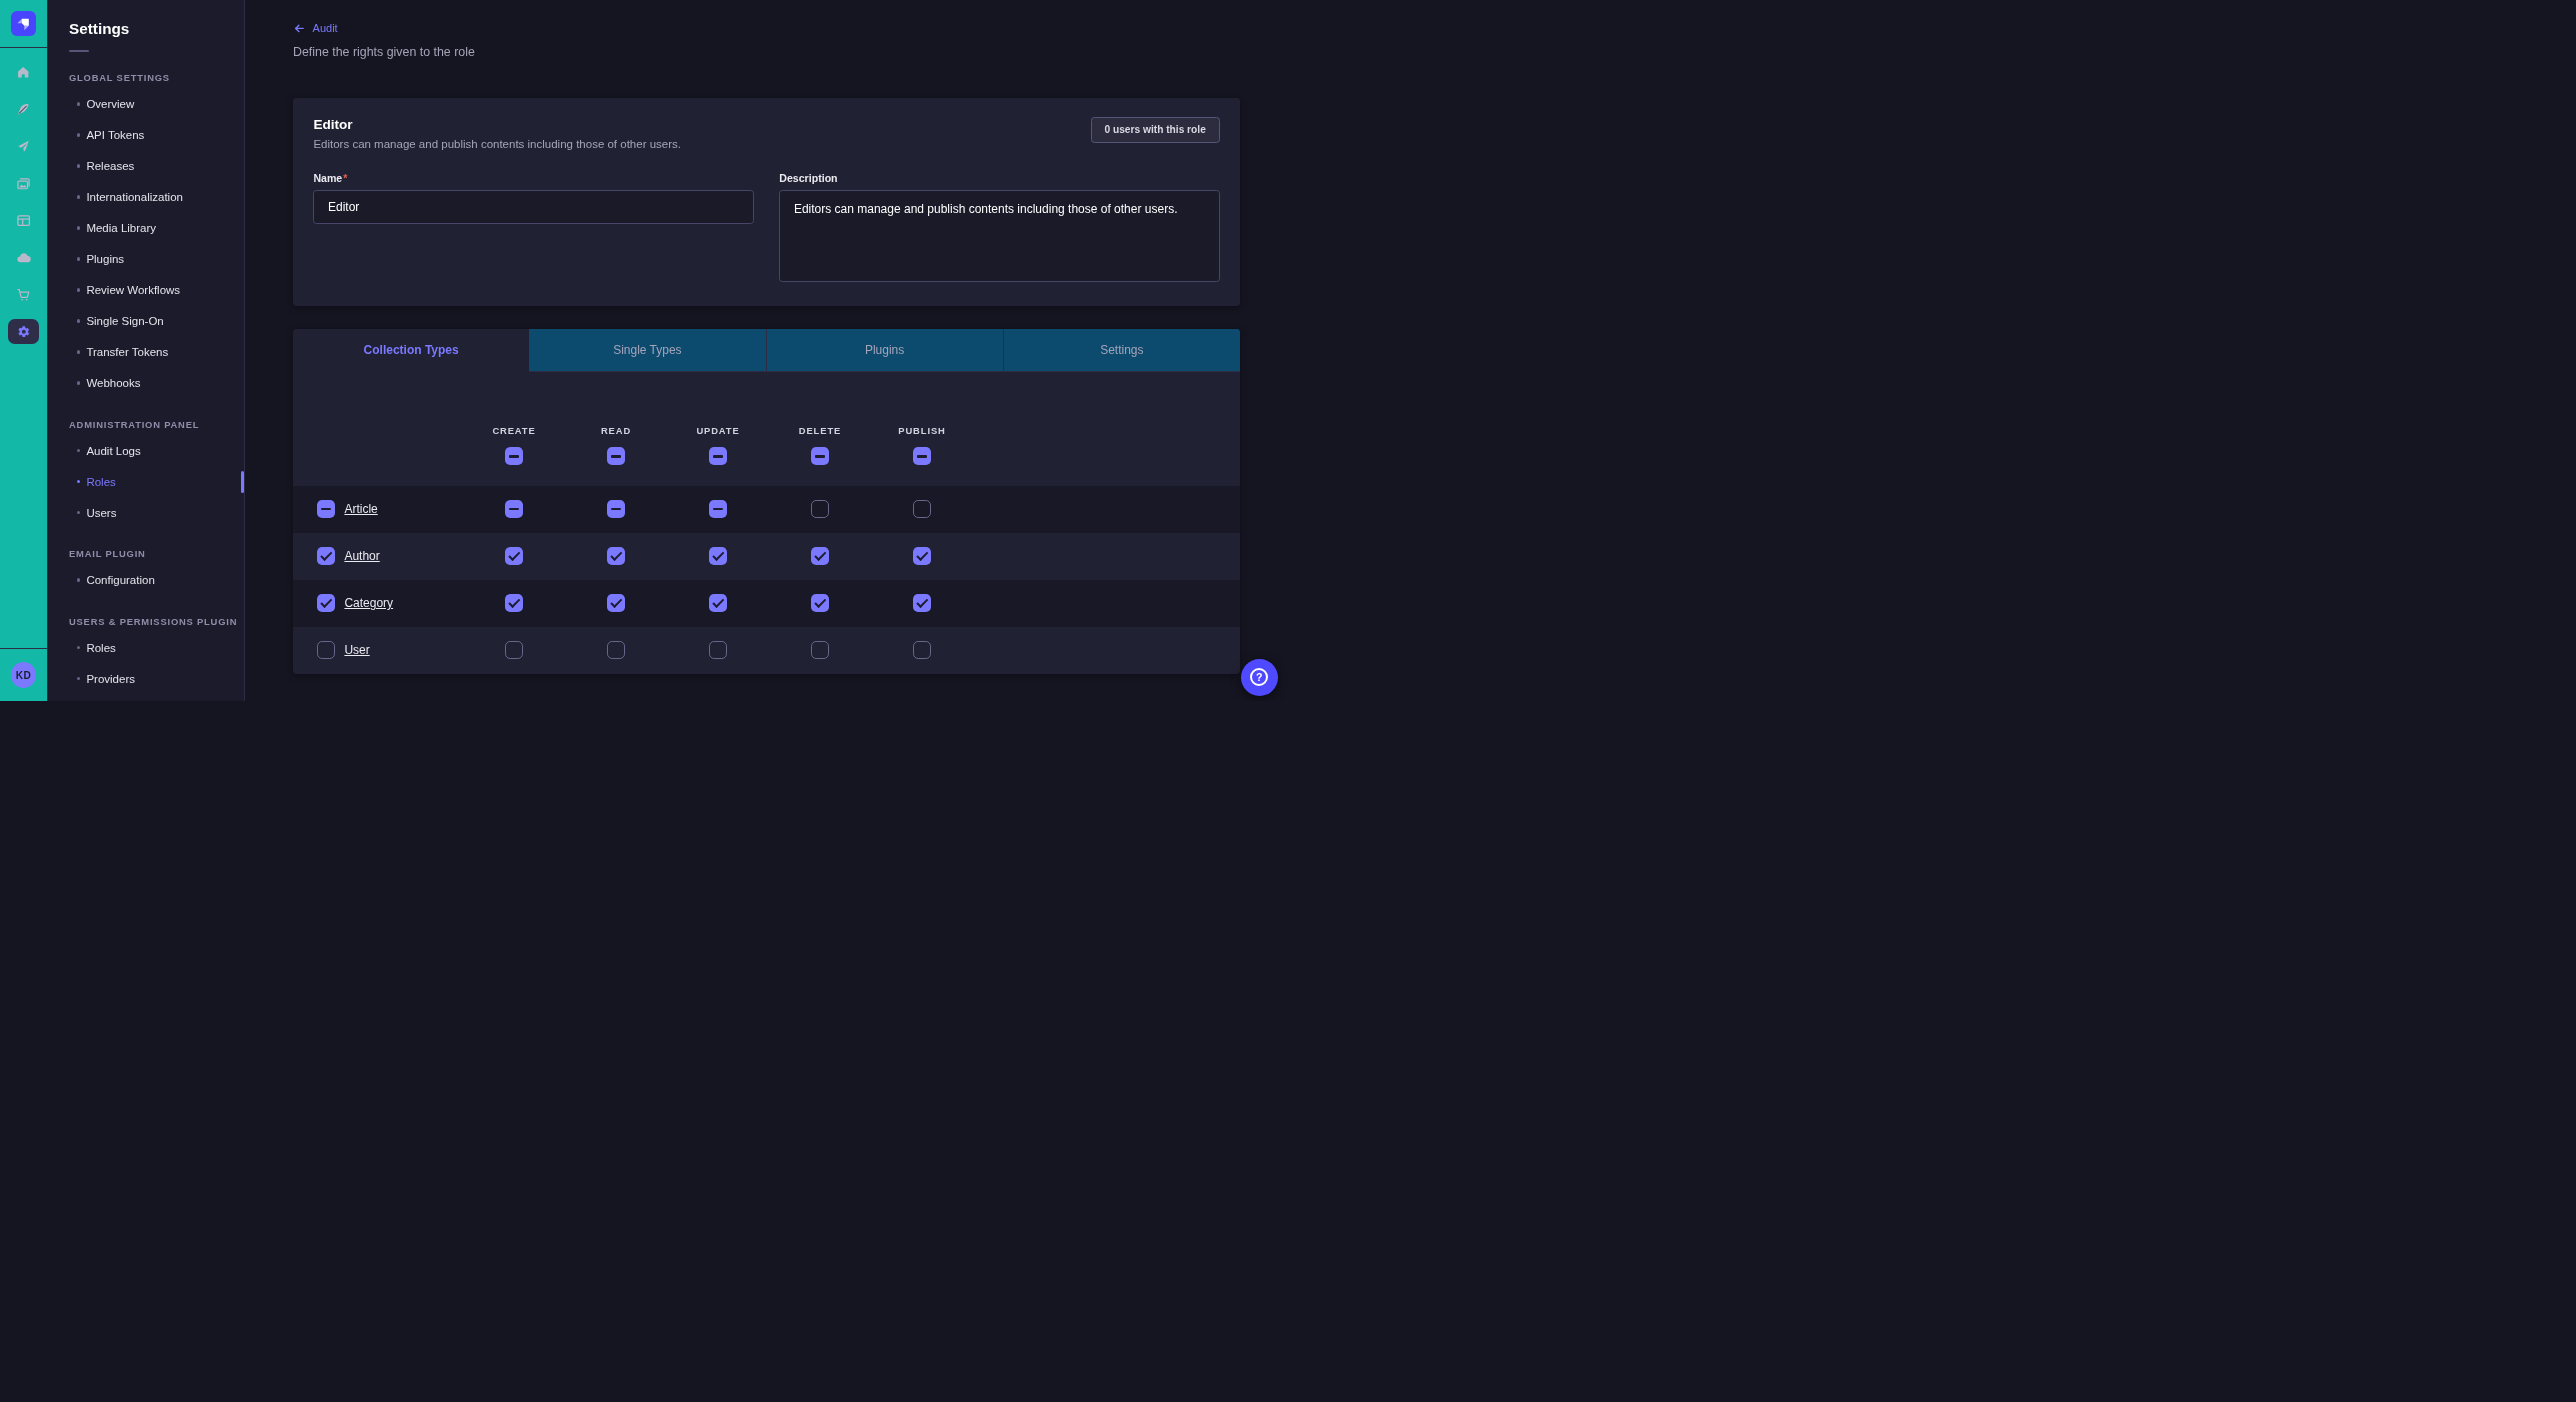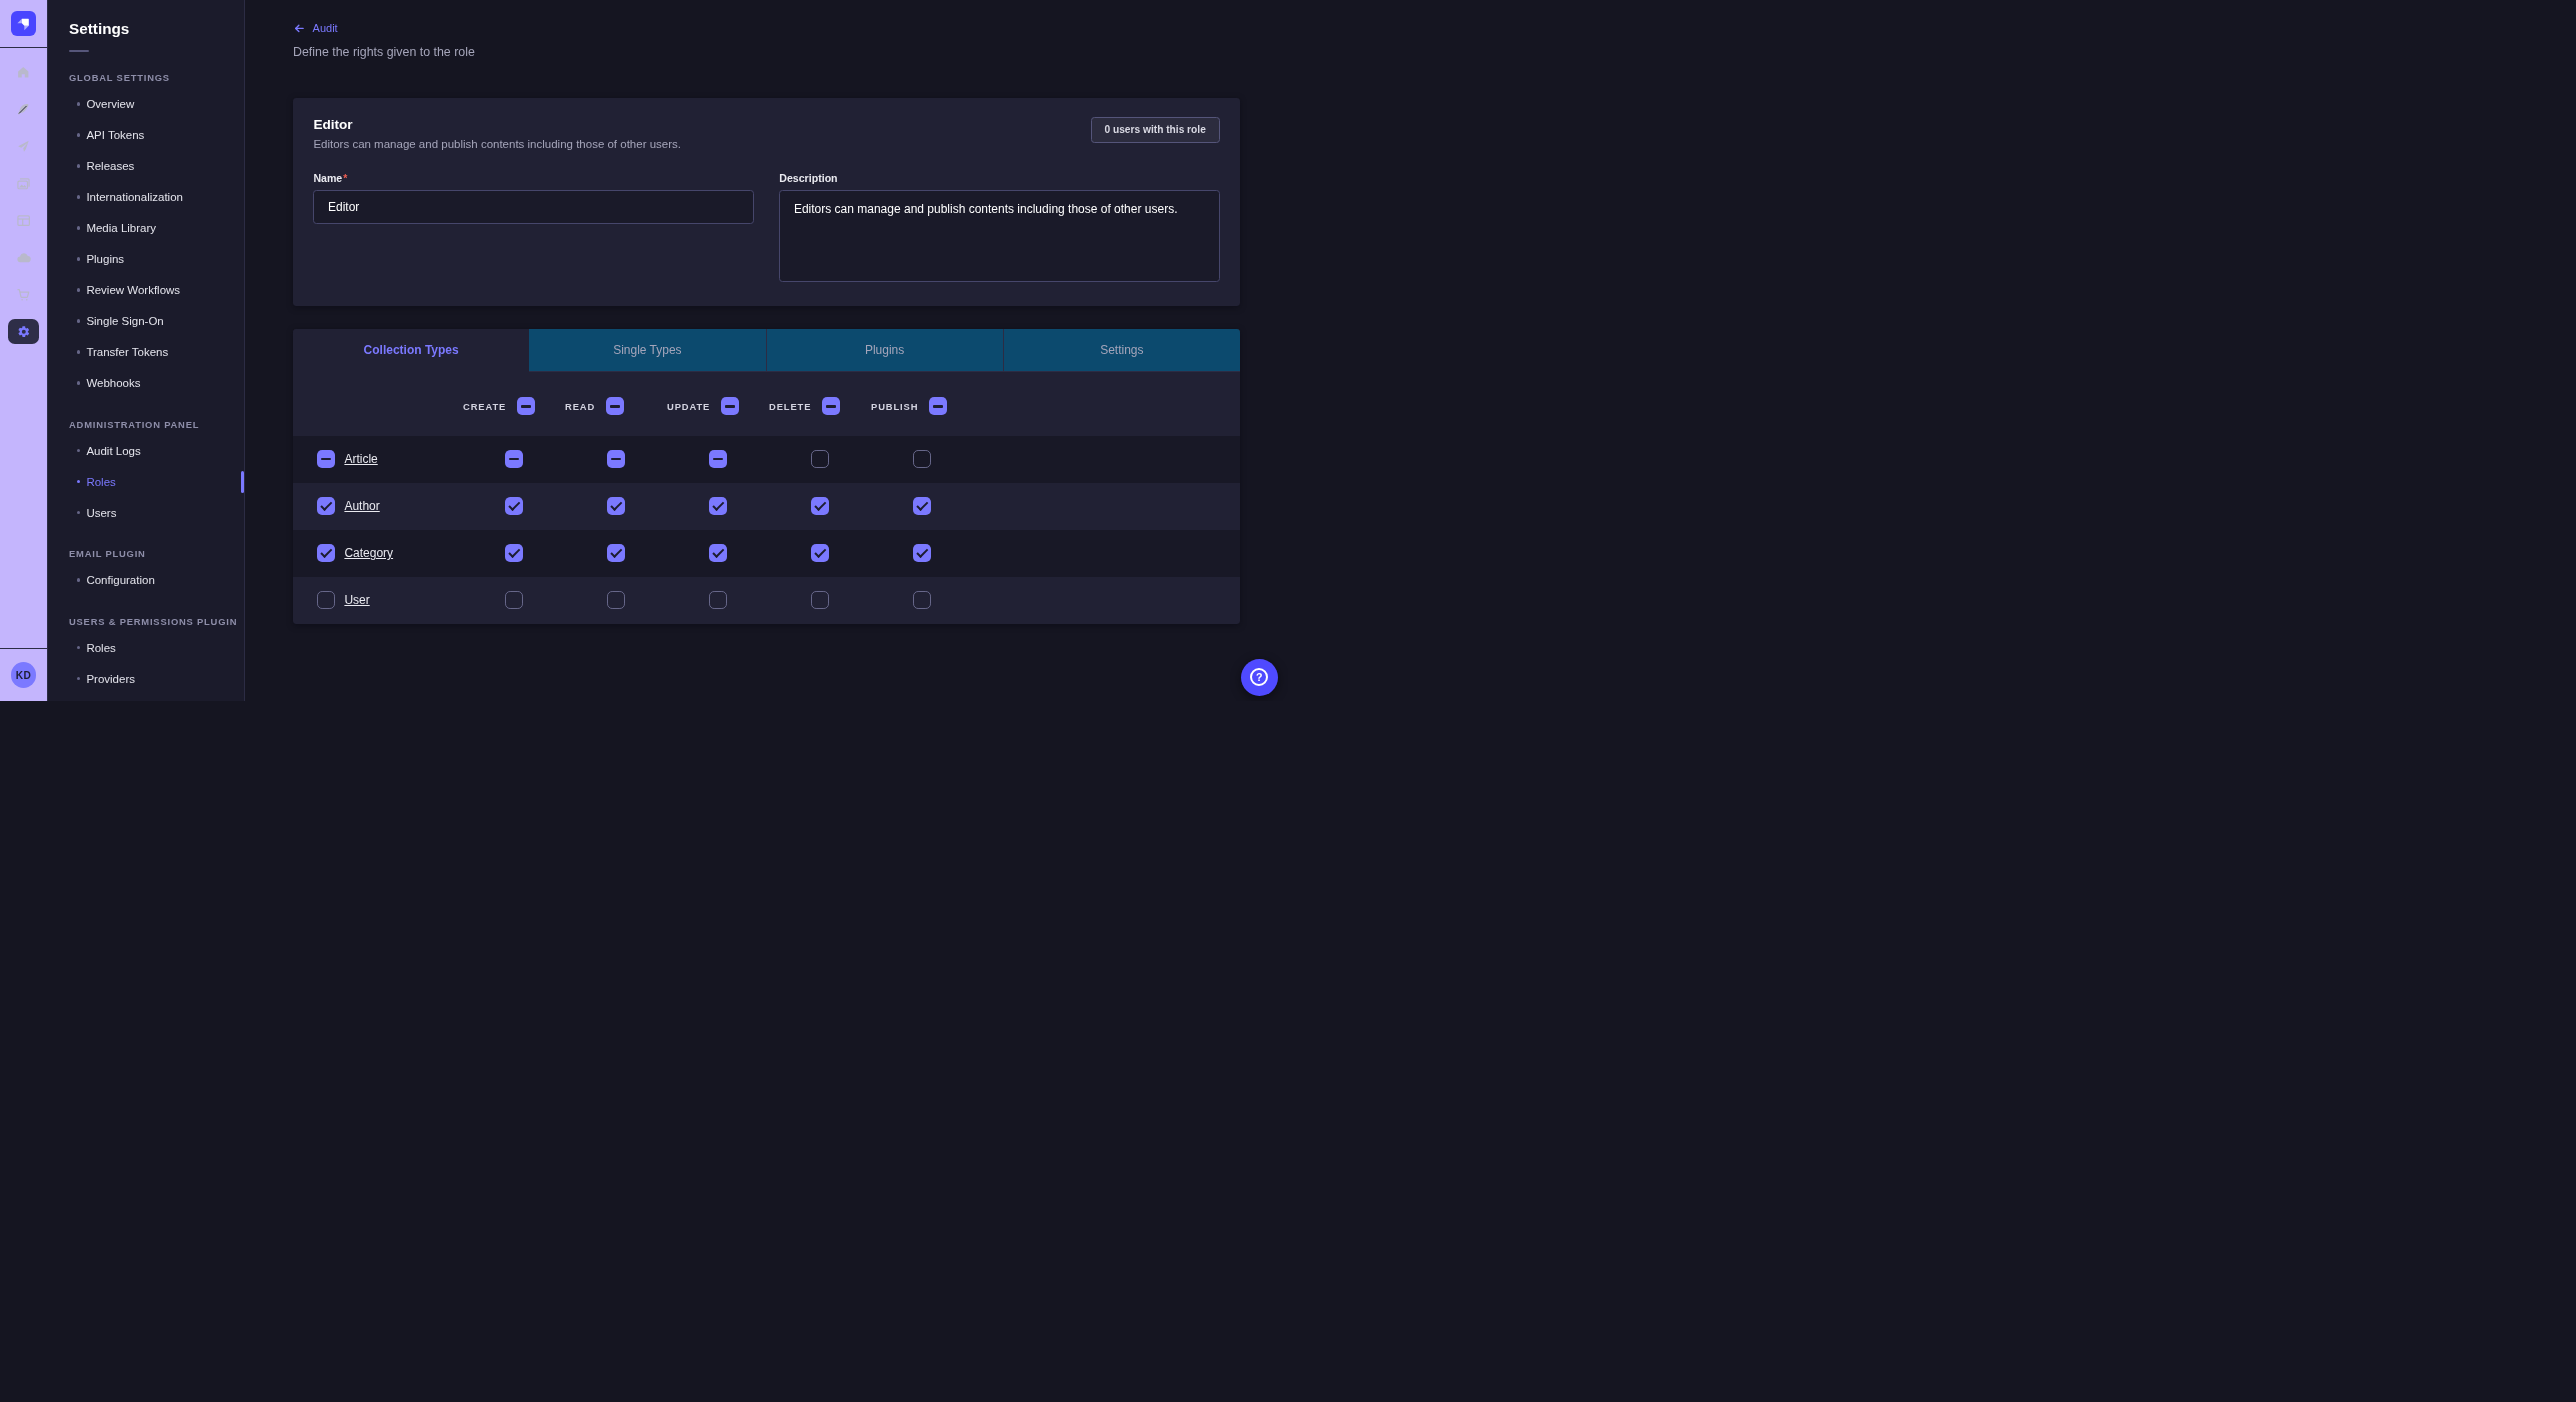--- a/index.html
+++ b/index.html
@@ -6,21 +6,21 @@
   * { margin:0; padding:0; box-sizing:border-box; }
   html,body { width:1288px; height:701px; }
   body {
     background:#151521;
     font-family:"Liberation Sans", sans-serif;
     color:#fff; overflow:hidden; position:relative;
   }
   
   .rail {
     position:absolute; left:0; top:0; bottom:0; width:48px;
-    background:#c4b5fd; border-right:0.9px solid #2c2c44;
+    background:#14b8a6; border-right:0.9px solid #2c2c44;
     display:flex; flex-direction:column; align-items:center; z-index:5;
   }
   .rail-logo-box { width:100%; height:48px; display:flex; align-items:center; justify-content:center; border-bottom:0.9px solid #2c2c44; }
   .rail-logo { width:25.6px; height:25.6px; border-radius:6px; background:#4945ff; display:flex; align-items:center; justify-content:center; cursor:pointer; }
   .rail-nav { padding-top:6px; display:flex; flex-direction:column; align-items:center; width:100%; }
   .rail-slot { width:100%; height:37px; display:flex; align-items:center; justify-content:center; cursor:pointer; }
   .rail-slot svg { display:block; }
   .rail-slot.active .tile { width:31px; height:25.6px; border-radius:6.8px; background:#2e2e48; display:flex; align-items:center; justify-content:center; }
   .rail-bottom { position:absolute; bottom:0; left:0; width:100%; height:53px; border-top:0.9px solid #2c2c44; display:flex; align-items:center; justify-content:center; }
   .avatar { width:25.6px; height:25.6px; border-radius:50%; background:#7b79ff; color:#1d1d34; font-size:10.2px; font-weight:700; display:flex; align-items:center; justify-content:center; cursor:pointer; letter-spacing:0.3px; }
@@ -66,21 +66,21 @@
   .text-input { height:34px; }
   .text-area { height:92px; padding:9.4px 13.6px; resize:none; line-height:1.45; }
   
   .perm-card { margin-top:23px; border-radius:3.4px; overflow:hidden; box-shadow:0 1.7px 6.8px rgba(3,3,12,.35); background:#212134; }
   .tabbar { display:flex; }
   .tab { flex:1; height:43px; display:flex; align-items:center; justify-content:center; font-size:12px; color:#a5a5ba; background:#0c4a6e; border-bottom:0.9px solid #2c2c44; cursor:pointer; }
   .tab.active { background:#212134; color:#7b79ff; font-weight:600; border-bottom-color:transparent; border-top-left-radius:3.4px; }
   .tab:not(.active) + .tab:not(.active) { border-left:0.9px solid #2c2c44; }
   .perm-grid { display:grid; grid-template-columns:170px repeat(5,102px) 1fr; align-items:center; }
   .perm-head { padding:25.6px 0 20.4px 0; }
-  .head-cell { display:flex; flex-direction:row; align-items:center; gap:11px; }
+  .head-cell { display:flex; flex-direction:column; align-items:center; gap:11px;margin-top:28px; }
   .col-label { font-size:9.4px; font-weight:700; letter-spacing:0.9px; color:#d3d3e0; text-transform:uppercase; }
   .perm-row { height:47px; }
   .perm-row.alt { background:#181826; }
   .row-label-cell { display:flex; align-items:center; gap:9.4px; padding-left:24px; }
   .row-label { font-size:12px; color:#eaeaf0;text-decoration:underline; }
   .cell { display:flex; justify-content:center; }
   
   .cb { width:18px; height:18px; border-radius:5.1px; position:relative; flex:none; cursor:pointer; }
   .cb.checked, .cb.indeterminate { background:#7b79ff; }
   .cb.unchecked { border:1.3px solid #67678a; background:transparent; }

